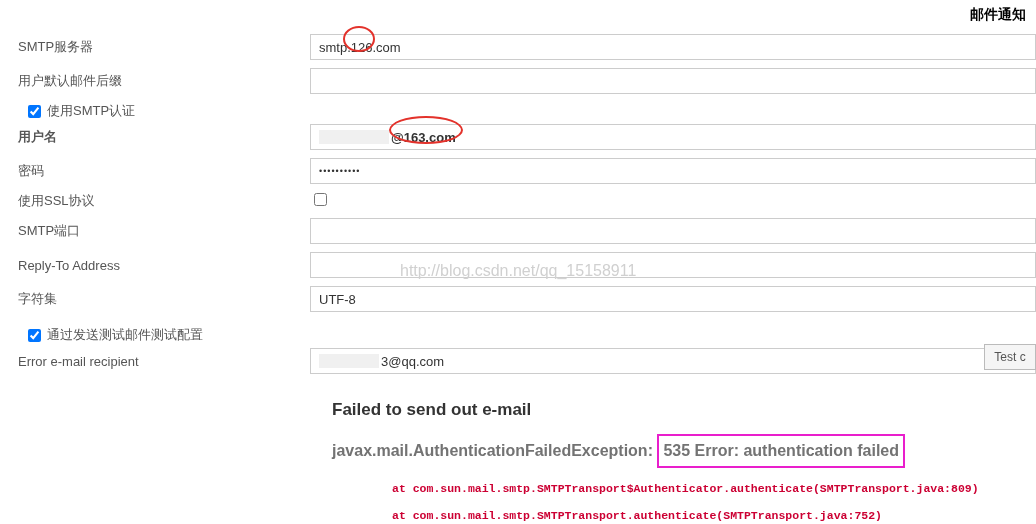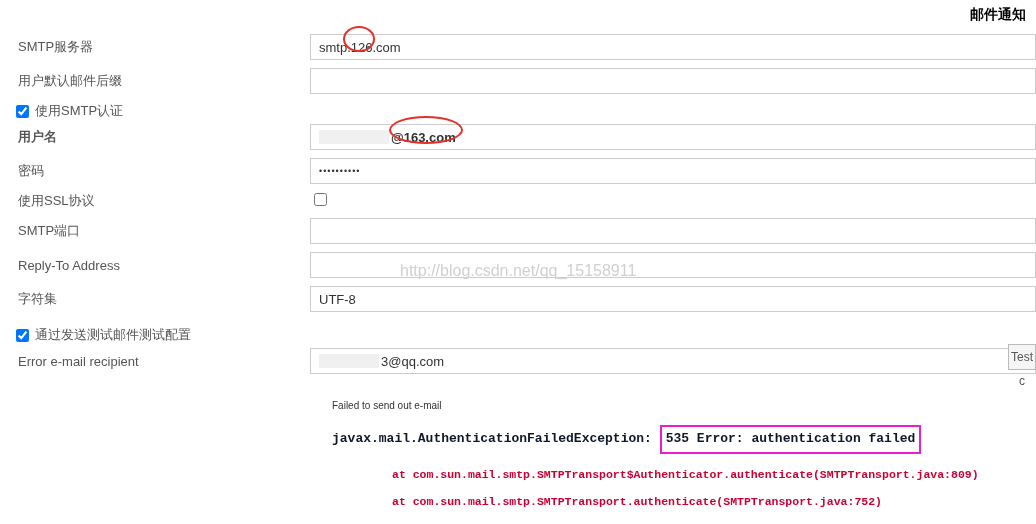--- a/index.html
+++ b/index.html
@@ -43,59 +43,60 @@
       padding: 2px 8px;
       font-size: 13px;
       color: #333;
       background: #fff;
     }
     .checkbox-row {
       display: flex;
       align-items: center;
       padding: 4px 0 2px 16px;
       min-height: 22px;
+      margin-left: 12px;
     }
     .checkbox-row input[type="checkbox"] {
       margin-right: 6px;
     }
     .checkbox-label {
       color: #555;
       font-size: 13px;
     }
     .ssl-checkbox-col {
       padding-left: 4px;
     }
     .test-button {
       position: absolute;
       right: 0;
       top: 344px;
-      width: 28px;
+      width: 52px;
       height: 26px;
       border: 1px solid #bbb;
       background: #f5f5f5;
       font-size: 12px;
       color: #555;
       text-align: center;
       line-height: 24px;
       cursor: pointer;
     }
     .error-section {
       margin-left: 332px;
       margin-top: 22px;
     }
     .error-title {
-      font-weight: normal;
-      font-size: 10px;
+      font-weight: bold;
+      font-size: 17px;
       color: #333;
       margin-bottom: 14px;
     }
     .exception-line {
-      font-family: Liberation Mono, monospace;
-      font-size: 13px;
-      color: #0f172a;
+      font-family: Liberation Sans, sans-serif;
+      font-size: 16px;
+      color: #737373;
       font-weight: bold;
       line-height: 1.6;
     }
     .exception-detail {
       border: 2px solid #e91ecc;
       padding: 2px 4px;
       display: inline-block;
     }
     .stack-line {
       font-family: "Courier New", monospace;

